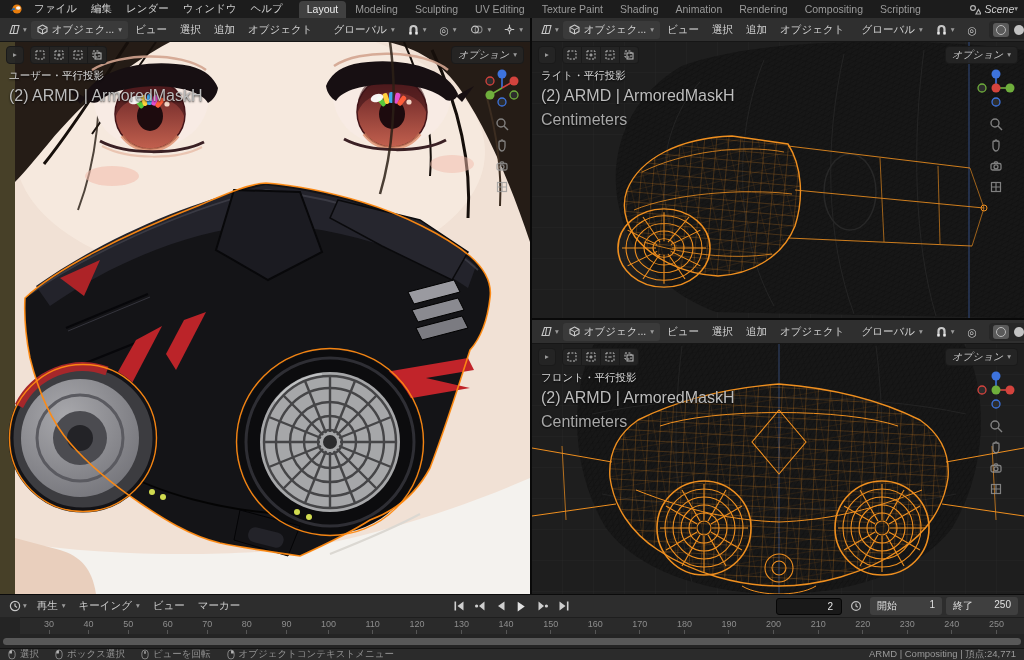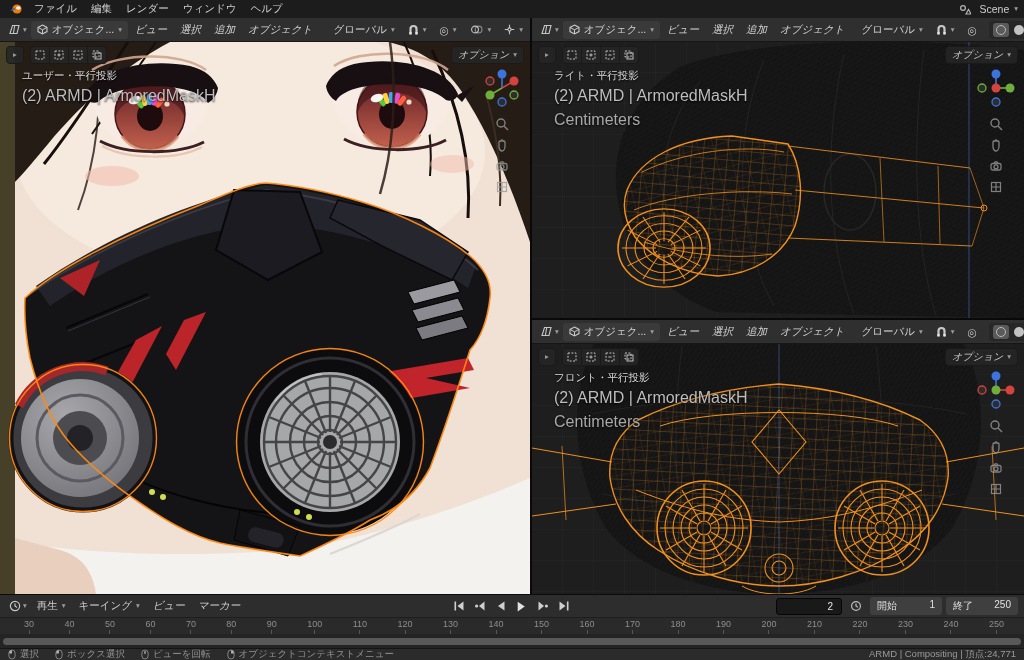--- a/index.html
+++ b/index.html
@@ -9,74 +9,74 @@
          color:#cfcfcf; font-size:10.5px; -webkit-font-smoothing:antialiased; }
   svg { display:block; }
   .caret { font-family:"DejaVu Sans",sans-serif; font-size:7.5px; color:#9a9a9a; line-height:1; }
 
   
   .topbar { height:18px; background:#1c1c1c; display:flex; align-items:center; padding:0 6px; gap:2px; white-space:nowrap;justify-content:space-between; }
   .tb-menu { padding:1px 6px; border-radius:3px; color:#d2d2d2; }
   .wtabs { display:flex; align-items:center; margin-left:8px; gap:1px; color:#9a9a9a; height:100%; }
   .wtab { padding:2px 8px 3px; border-radius:4px 4px 0 0; }
   .wtab.active { background:#404040; color:#ececec; }
-  .tb-right { margin-left:auto; display:flex; align-items:center; gap:5px; color:#cfcfcf; }
+  .tb-right { margin-left:auto; display:flex; align-items:center; color:#cfcfcf;font-style:italic; }
 
   
   .editors { display:flex; gap:2px; background:#090909; height:576px; }
   .vp { display:flex; flex-direction:column; background:#1f1f1f; position:relative; }
   .vp-main { width:530px; }
   .vp-col { display:flex; flex-direction:column; gap:2px; width:492px; }
   .vp-right { height:300px; } .vp-front { flex:1; }
   .vp-header { flex:0 0 24px; height:24px; background:#2f2f2f; border-bottom:1px solid #161616;
                display:flex; align-items:center; gap:1px; padding:0 5px; overflow:hidden; white-space:nowrap; color:#d4d4d4; }
   .hicon { display:flex; align-items:center; gap:2px; padding:2px 3px; border-radius:3px; }
   .hbtn { display:flex; align-items:center; gap:4px; padding:2px 6px; border-radius:3px; }
   .hbtn.dd { background:#3a3a3a; }
-  .hmenu { padding:2px 6px; border-radius:3px;font-style:italic; }
+  .hmenu { padding:2px 6px; border-radius:3px; }
   .spacer { flex:1; }
   .sphgroup { display:flex; align-items:center; gap:2px; background:#272727; border-radius:4px; padding:2px 4px; margin-left:4px; }
   .sphbtn { padding:2px 3px; border-radius:3px; display:flex; }
   .sphbtn.active { background:#5a5a5a; }
   .sph { width:10px; height:10px; border-radius:50%; display:block; }
   .sph.wire { border:1px solid #b9b9b9; }
   .sph.solid { background:#c3c3c3; }
 
   .vp-body { flex:1; position:relative; overflow:hidden; }
   .art { position:absolute; inset:0; width:100%; height:100%; }
 
   .toolrow { position:absolute; top:4px; left:6px; right:6px; display:flex; align-items:flex-start; gap:6px; }
   .trbtn { background:rgba(37,37,37,.88); border:1px solid #1a1a1a; border-radius:4px; height:18px;
            display:flex; align-items:center; padding:0 6px; gap:4px; color:#c9c9c9; font-size:10px; }
   .trgroup { display:flex; }
   .trgroup .trbtn { border-radius:0; border-left-width:0; padding:0 4px; }
   .trgroup .trbtn:first-child { border-radius:4px 0 0 4px; border-left-width:1px; }
   .trgroup .trbtn:last-child { border-radius:0 4px 4px 0; }
   .tr-opts { margin-left:auto;font-style:italic; }
 
-  .overlay-tl { position:absolute; top:26px; left:22px; line-height:1.5; color:#dadada; font-size:10.5px;
+  .overlay-tl { position:absolute; top:26px; left:9px; line-height:1.5; color:#dadada; font-size:10.5px;
                 text-shadow:0 1px 2px rgba(0,0,0,.85); pointer-events:none; }
   .overlay-tl .sub { color:#bdbdbd; font-size:16px; }
   .overlay-tl .units { color:#a8a8a8; font-size:16px; }
 
   .nav-col { position:absolute; top:24px; right:6px; display:flex; flex-direction:column; align-items:center; gap:7px; }
   .nav-icon { opacity:.8; }
 
   
   .timeline { height:54px; display:flex; flex-direction:column; background:#242424; border-top:1px solid #0b0b0b; }
   .tl-header { height:22px; background:#2d2d2d; display:flex; align-items:center; padding:0 6px; gap:1px; white-space:nowrap; }
   .tl-center { margin:0 auto; display:flex; align-items:center; gap:1px; }
   .pbtn { width:20px; height:16px; display:flex; align-items:center; justify-content:center; border-radius:3px; }
   .tl-right { display:flex; align-items:center; gap:4px; }
   .f-frame { background:#191919; border:1px solid #060606; border-radius:3px; min-width:66px; text-align:right;
              color:#e4e4e4; font-size:10px; padding:2px 8px; }
   .f-pair { background:#3f3f3f; border-radius:3px; display:flex; justify-content:space-between; min-width:72px;
             padding:2px 7px; font-size:10px; color:#e0e0e0; gap:8px; }
   .tl-ruler { height:17px; background:#2a2a2a; border-top:1px solid #1e1e1e; display:flex; justify-content:space-between;
-              padding:1px 20px 0 24px; font-size:9px; color:#8d8d8d; }
+              padding:1px 20px 0 24px; font-size:9px; color:#8d8d8d;margin-left:20px; }
   .tick { text-align:center; }
   .tick::after { content:''; display:block; width:1px; height:4px; background:#565656; margin:1px auto 0; }
   .tl-scroll { flex:1; display:flex; align-items:center; padding:0 3px; }
   .tl-scroll .bar { height:7px; background:#585858; border-radius:4px; flex:1; }
 
   
   .statusbar { height:12px; background:#2b2b2b; border-top:1px solid #151515; display:flex; align-items:center;
                padding:0 8px; gap:16px; font-size:9.5px; color:#929292; white-space:nowrap; }
   .sb-item { display:flex; align-items:center; gap:4px; }
   .sb-info { margin-left:auto; color:#9a9a9a; }
@@ -92,20 +92,32 @@
           <circle cx="8" cy="6" r="4.6" fill="#e87d0d"></circle>
           <ellipse cx="9.3" cy="5" rx="2.3" ry="1.7" fill="#f4f4f4"></ellipse>
           <path d="M1,8 L5,4.5 L6.5,6.5 Z" fill="#2a6db4"></path>
         </svg>
     </span>
     <span class="tb-menu">ファイル</span>
     <span class="tb-menu">編集</span>
     <span class="tb-menu">レンダー</span>
     <span class="tb-menu">ウィンドウ</span>
     <span class="tb-menu">ヘルプ</span>
+    <span class="wtabs">
+      <span class="wtab active">Layout</span>
+      <span class="wtab">Modeling</span>
+      <span class="wtab">Sculpting</span>
+      <span class="wtab">UV Editing</span>
+      <span class="wtab">Texture Paint</span>
+      <span class="wtab">Shading</span>
+      <span class="wtab">Animation</span>
+      <span class="wtab">Rendering</span>
+      <span class="wtab">Compositing</span>
+      <span class="wtab">Scripting</span>
+    </span>
     <span class="tb-right">
       <span class="hicon">
         <svg width="12" height="11" viewBox="0 0 12 11" stroke="#b5b5b5" fill="none" stroke-width="1.2">
             <circle cx="4" cy="4" r="2.4"></circle>
             <path d="M7,10 L9.5,5.5 L12,10 Z"></path>
           </svg>
       </span>
       <span>Scene</span>
       <span class="caret">▾</span>
     </span>

